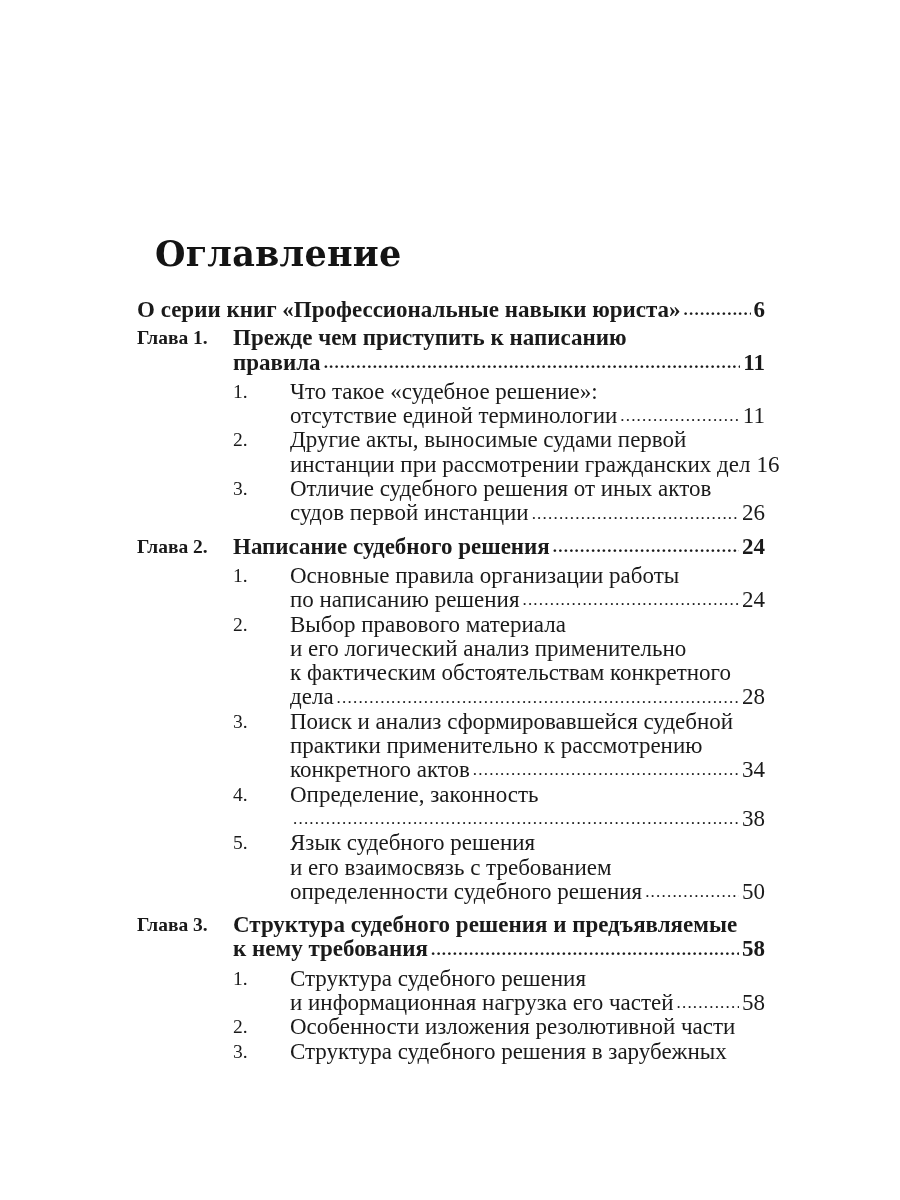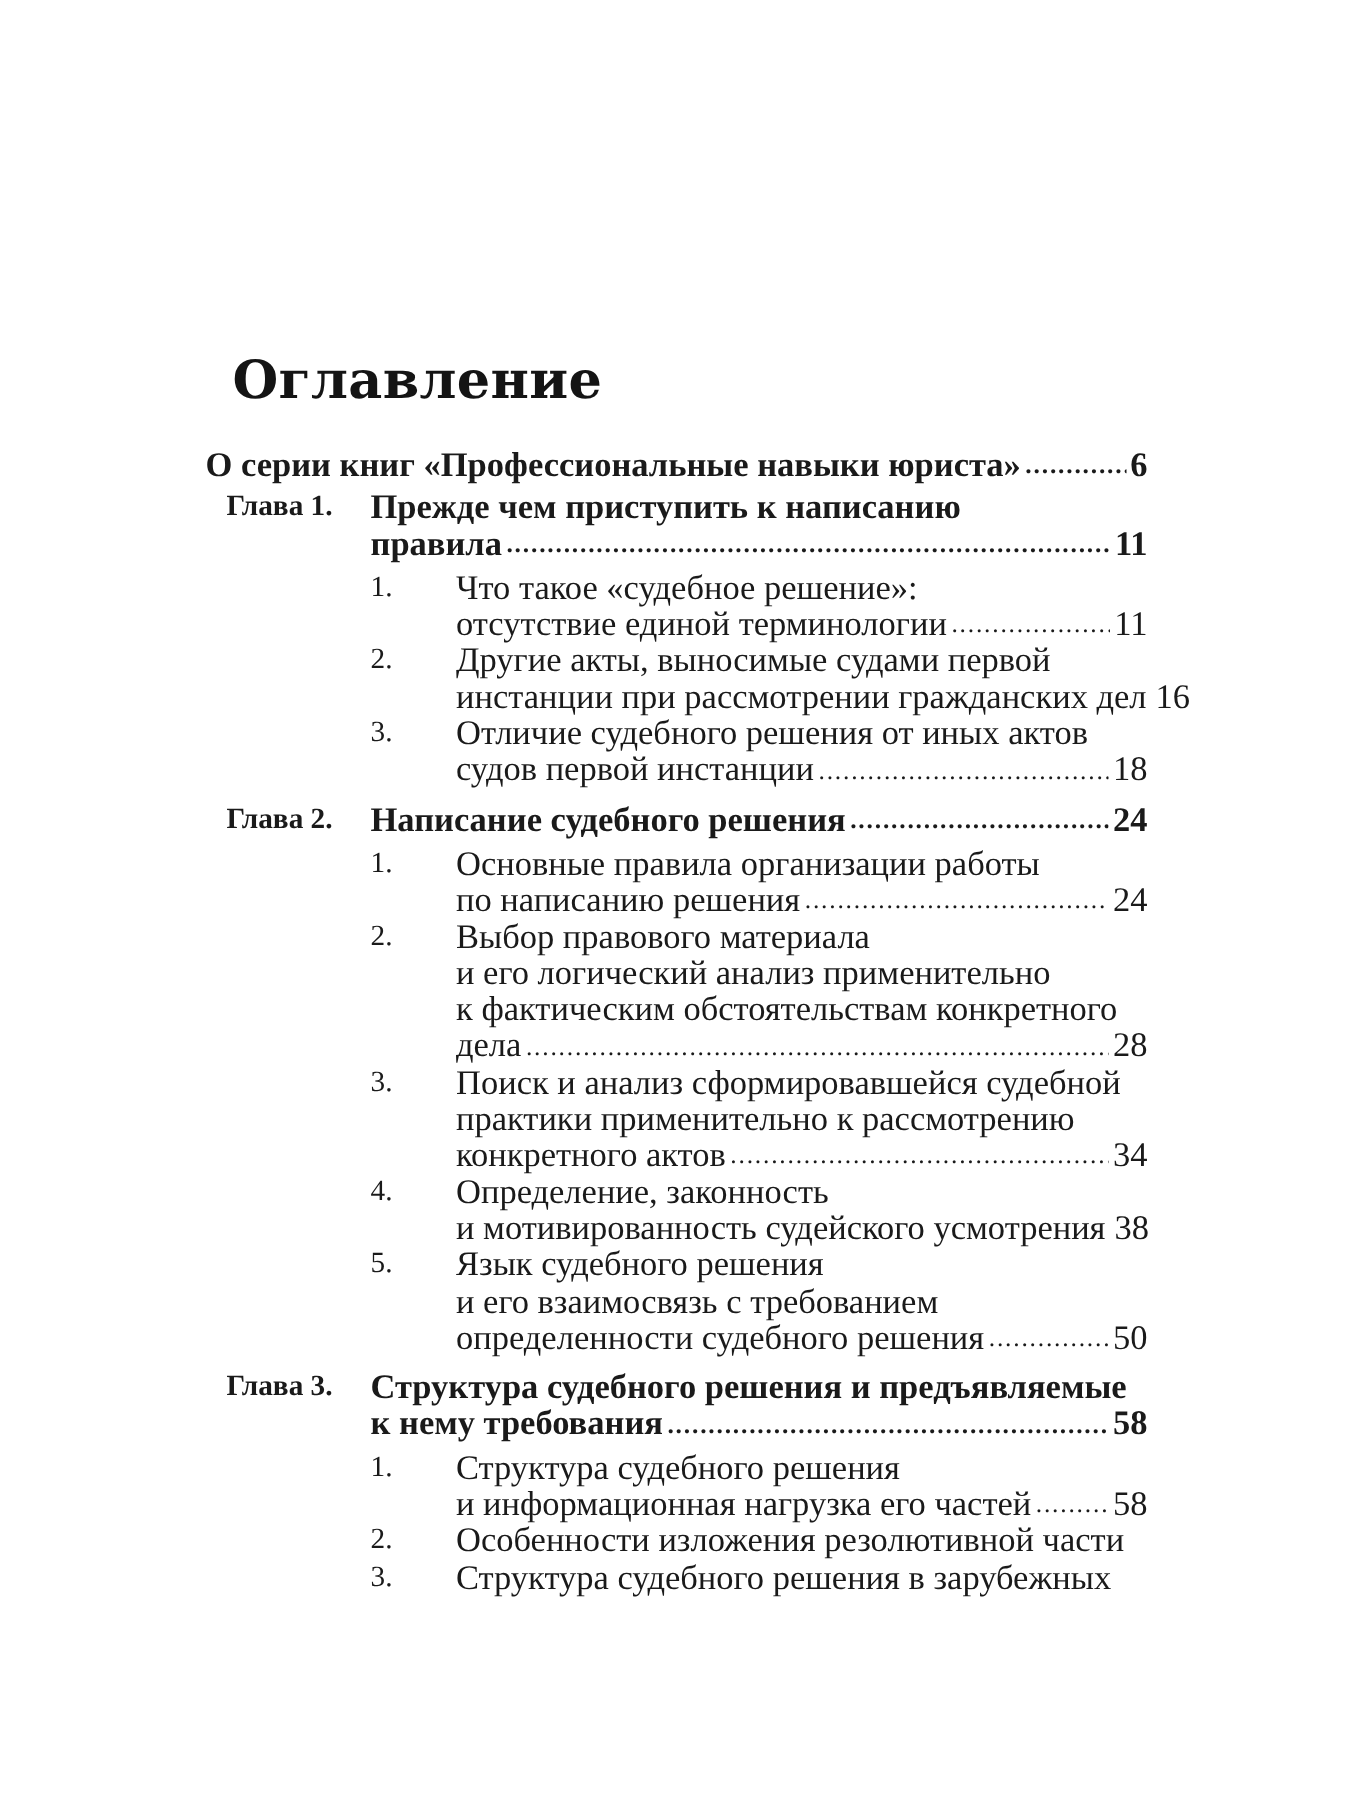--- a/index.html
+++ b/index.html
@@ -52,21 +52,20 @@
     left: 0;
     bottom: 4px;
     letter-spacing: 1.2px;
     font-size: 17px;
     line-height: 17px;
   }
   .pg { flex: 0 0 auto; }
   .chapter {
     display: flex;
     margin-top: 4px;
-    margin-left: 14px;
   }
   .chapter-label {
     flex: 0 0 96px;
     font-weight: bold;
     font-size: 19.5px;
     line-height: 24.3px;
     white-space: nowrap;
   }
   .chapter-body {
     flex: 1 1 auto;
@@ -138,21 +137,21 @@
             </div>
             <div class="section">
               <div class="sec-num">3.</div>
               <div class="sec-body">
                 <div class="line">
                   <span class="txt">Отличие судебного решения от иных актов</span>
                 </div>
                 <div class="line">
                   <span class="txt">судов первой инстанции</span>
                   <span class="dots"></span>
-                  <span class="pg">18</span>
+                  <span class="pg">26</span>
                 </div>
               </div>
             </div>
           </div>
         </div>
       </div>
       <div class="chapter">
         <div class="chapter-label">Глава 2.</div>
         <div class="chapter-body">
           <div class="line bold">
@@ -209,21 +208,20 @@
                 </div>
               </div>
             </div>
             <div class="section">
               <div class="sec-num">4.</div>
               <div class="sec-body">
                 <div class="line">
                   <span class="txt">Определение, законность</span>
                 </div>
                 <div class="line">
-                  <span class="txt">и мотивированность судейского усмотрения</span>
                   <span class="dots"></span>
                   <span class="pg">38</span>
                 </div>
               </div>
             </div>
             <div class="section">
               <div class="sec-num">5.</div>
               <div class="sec-body">
                 <div class="line">
                   <span class="txt">Язык судебного решения</span>

